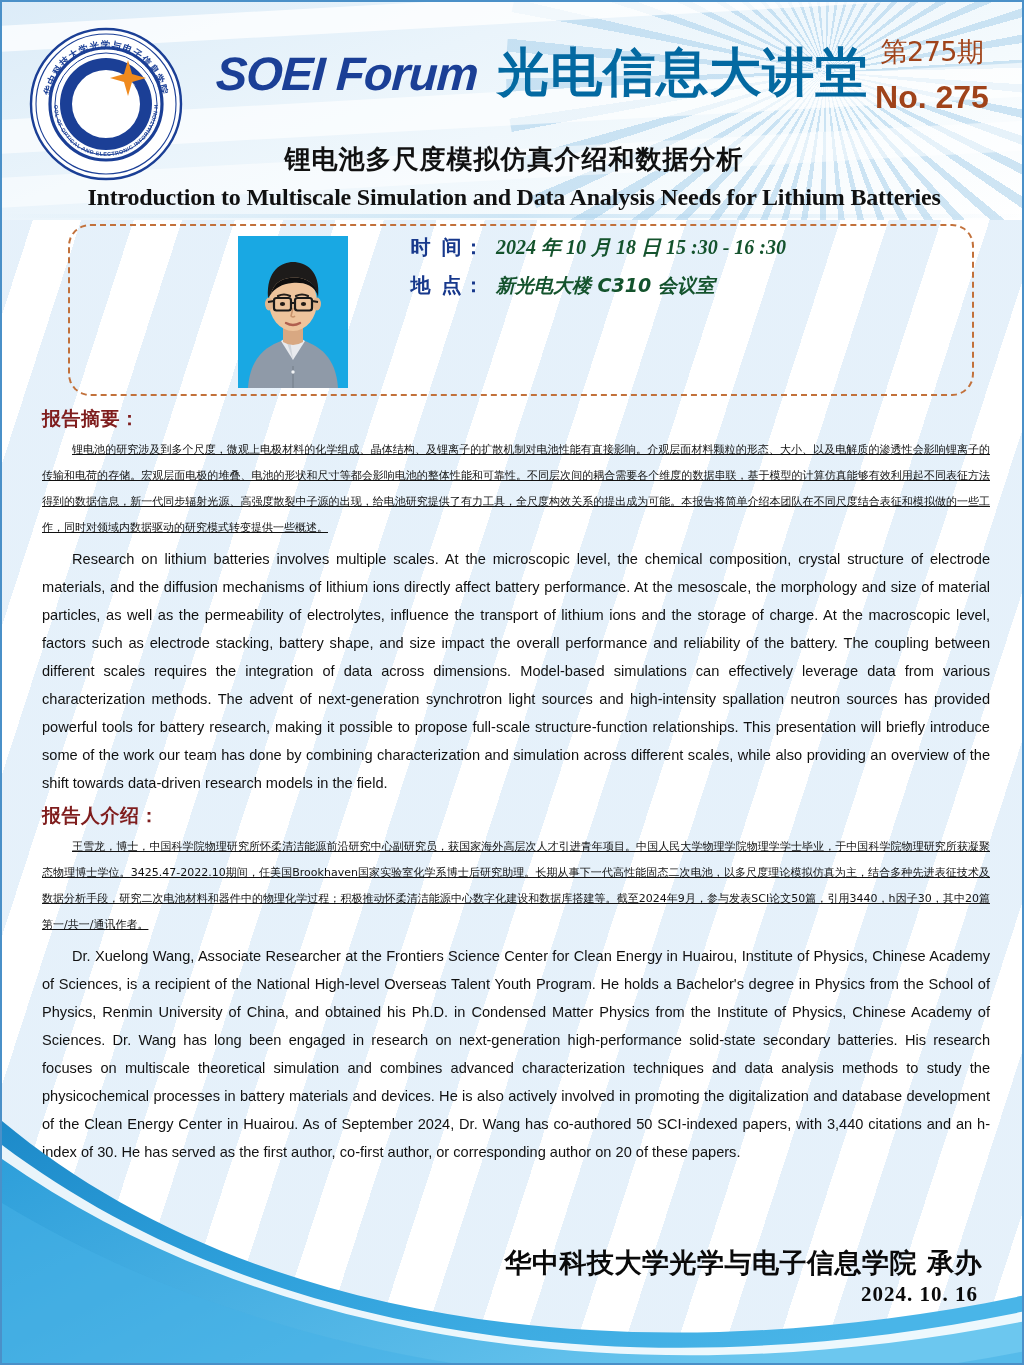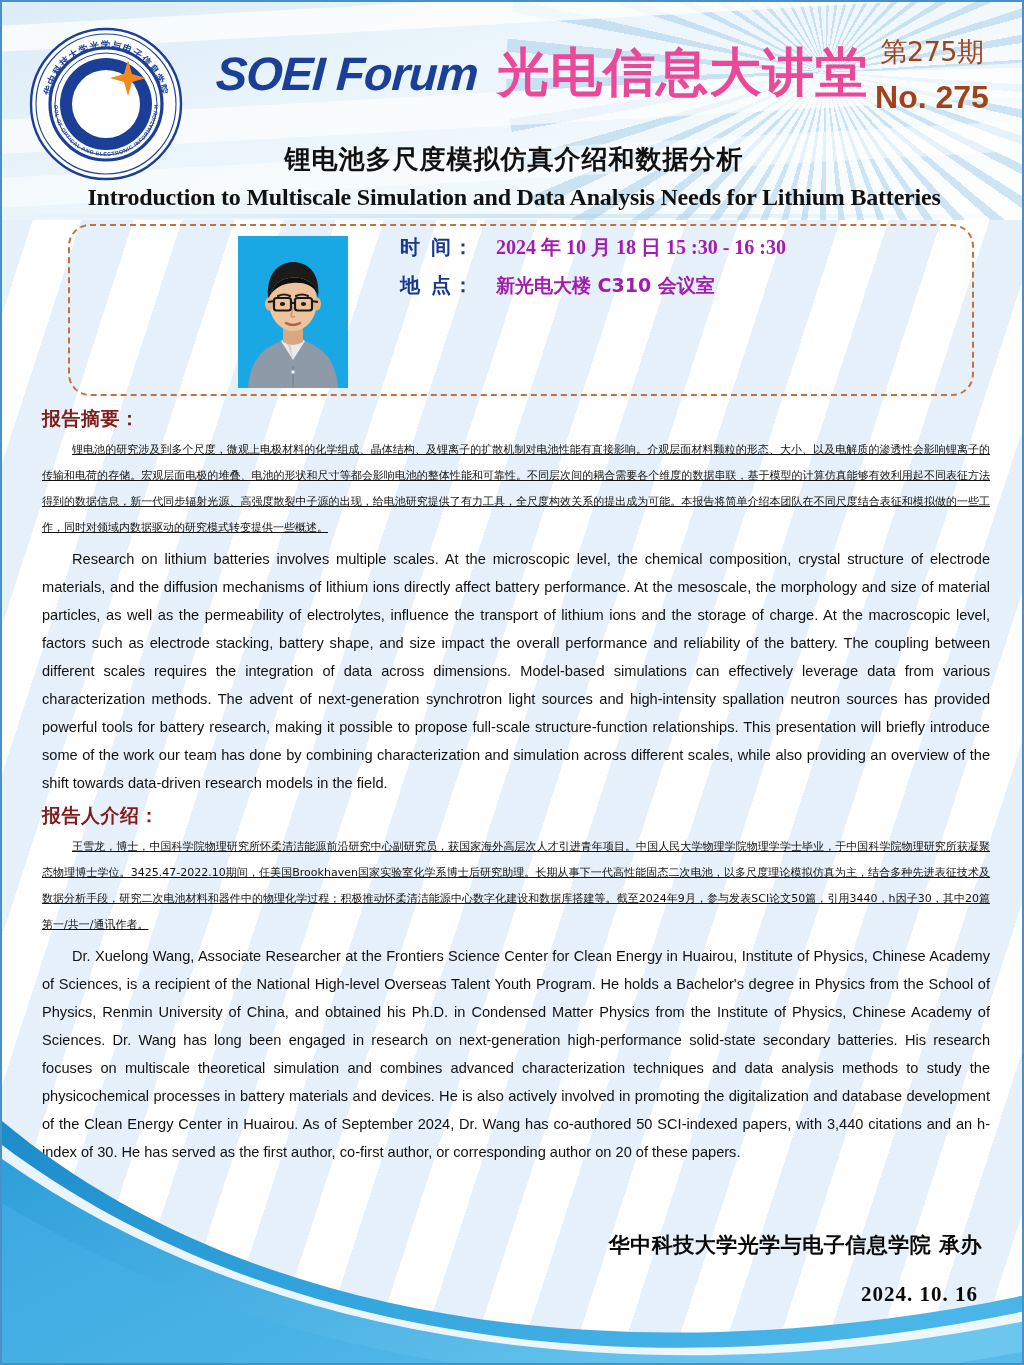--- a/index.html
+++ b/index.html
@@ -88,21 +88,21 @@
     font-size: 47px;
     font-style: italic;
     letter-spacing: -1px;
     color: #1b3f96;
     transform: skewX(-3deg);
   }
   .masthead-cn {
     font-family: "DejaVu Sans", sans-serif;
     font-weight: bold;
     font-size: 52px;
-    color: #ec4899;
+    color: #0369a1;
     margin-left: 20px;
     letter-spacing: 1px;
   }
 
   .issue {
     position: absolute;
     right: 26px; top: 36px;
     width: 128px;
     text-align: center;
     color: #a0431a;
@@ -164,36 +164,38 @@
 
   .info-lines {
     position: absolute;
     left: 330px; top: 8px;
     width: 560px;
   }
   .info-row {
     display: flex;
     align-items: baseline;
     height: 38px;
+    text-align: center;
   }
   .info-label {
     font-family: "DejaVu Sans", sans-serif;
     font-weight: bold;
     font-size: 20px;
     color: #17388c;
     width: 96px;
     flex: 0 0 96px;
     letter-spacing: 2px;
   }
   .info-value {
     font-family: "DejaVu Sans", sans-serif;
     font-weight: bold;
     font-size: 19px;
-    color: #a21caf;
+    color: #14532d;
     white-space: nowrap;
+    font-style: italic;
   }
   .info-value.serif {
     font-family: "Liberation Serif", serif;
     font-weight: bold;
     font-size: 20px;
   }
 
   
   .content {
     position: absolute;
@@ -226,24 +228,24 @@
     text-align: justify;
     text-indent: 30px;
     margin-bottom: 6px;
   }
 
   
   .wave { position: absolute; left:0; bottom:0; width: 1024px; height: 280px; }
 
   .footer-org {
     position: absolute;
-    right: 40px; bottom: 104px;
-    font-family: "DejaVu Sans", sans-serif;
-    font-weight: bold;
-    font-size: 21px;
+    right: 40px; bottom: 82px;
+    font-family: "DejaVu Sans", sans-serif;
+    font-weight: bold;
+    font-size: 27px;
     color: #0a0a0a;
     letter-spacing: .5px;
   }
   .footer-date {
     position: absolute;
     right: 44px; bottom: 56px;
     font-family: "Liberation Serif", serif;
     font-weight: bold;
     font-size: 21px;
     color: #0a0a0a;

